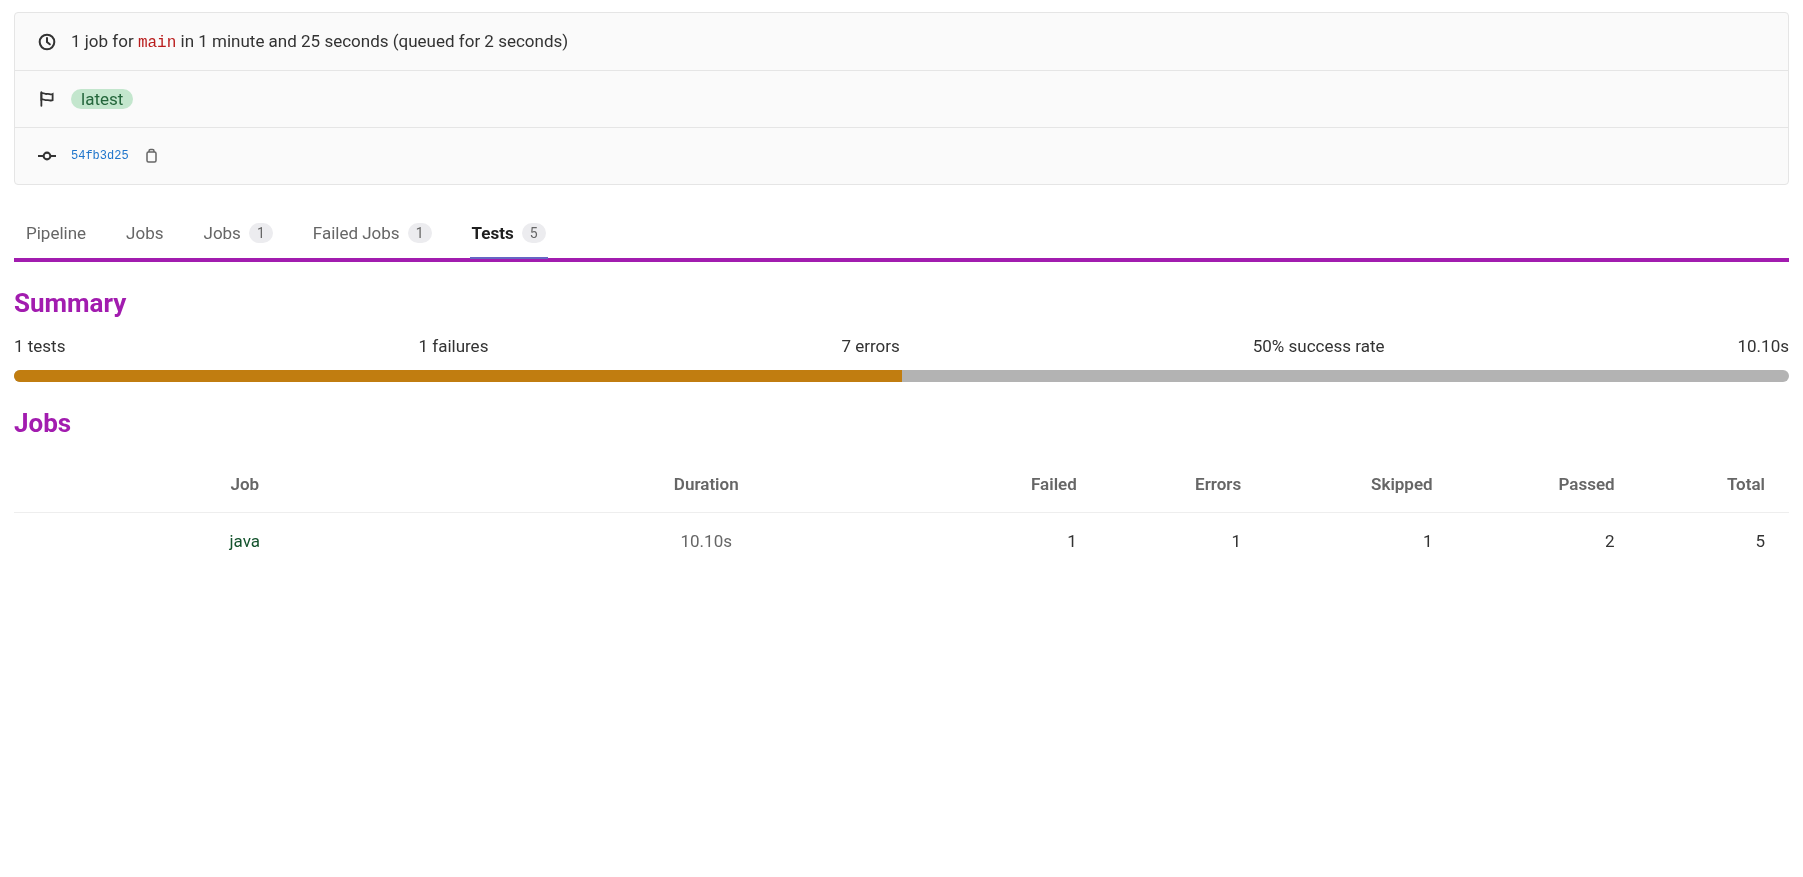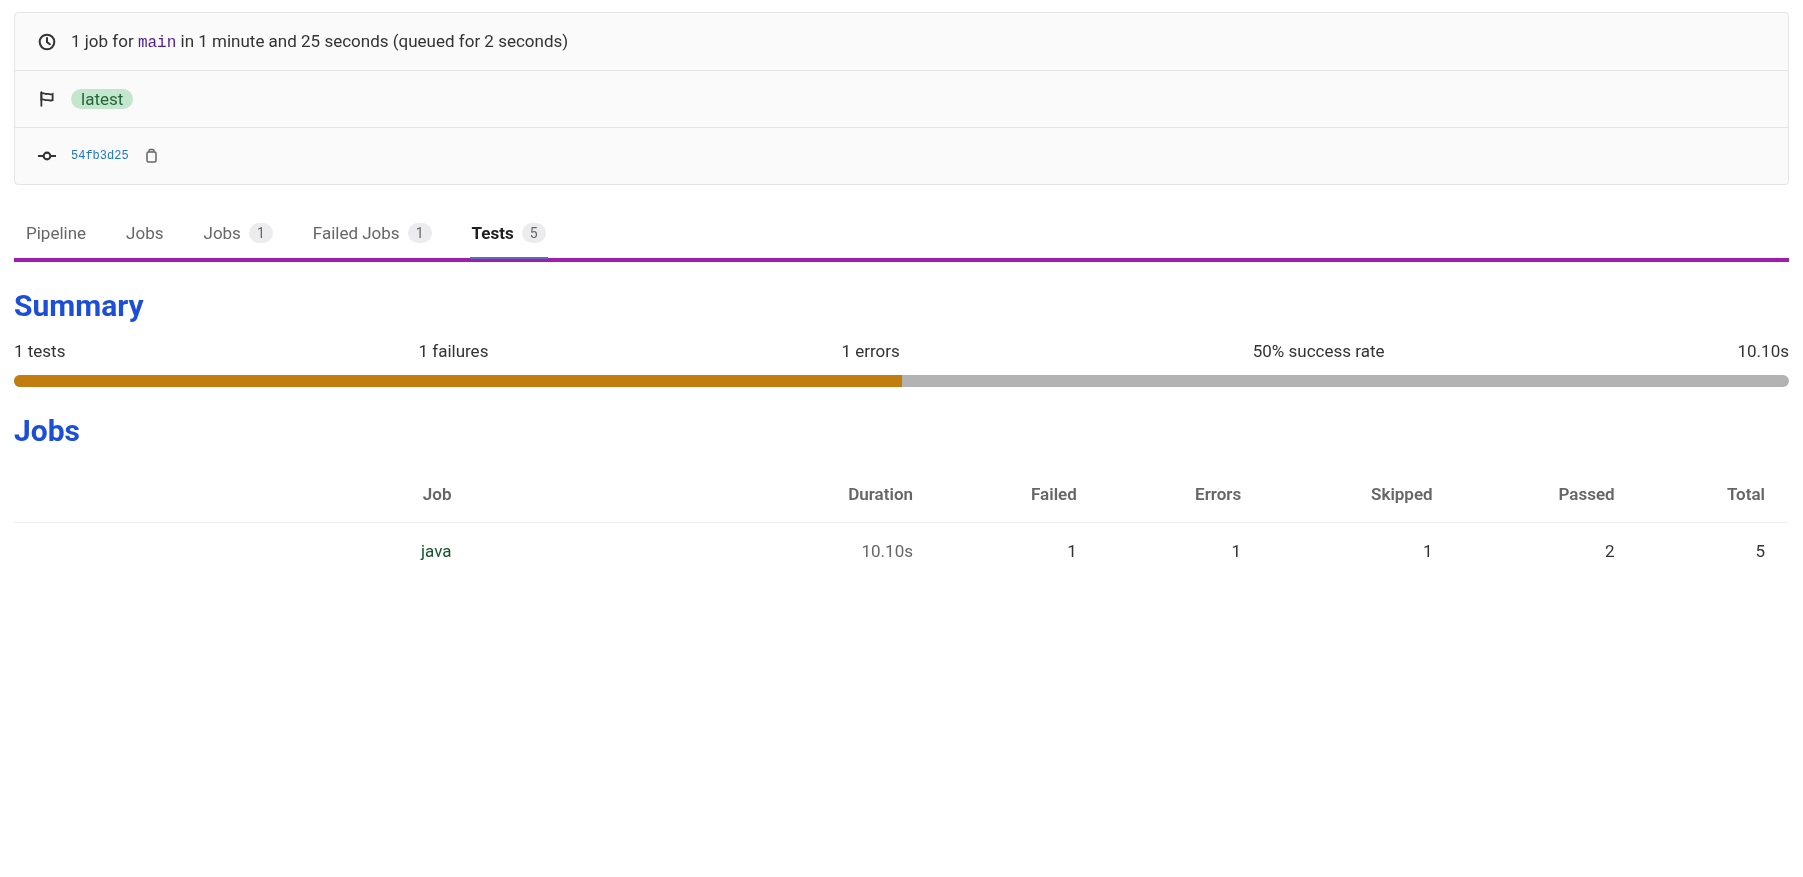--- a/index.html
+++ b/index.html
@@ -40,21 +40,21 @@
     }
     .icon-slot {
       width: 20px;
       height: 20px;
       display: inline-flex;
       align-items: center;
       justify-content: center;
       flex-shrink: 0;
     }
     .code-link {
-      color: #4c1d95;
+      color: #b91c1c;
       font-family: "SFMono-Regular", Consolas, "Liberation Mono", Menlo, monospace;
       font-size: 16px;
     }
     a {
       text-decoration: none;
     }
     .badge-green {
       background: #c3e6cd;
       color: #24663b;
       padding: 0 10px;
@@ -98,24 +98,24 @@
     }
     .tab-count {
       background: #ececef;
       color: #666;
       font-size: 14px;
       border-radius: 10px;
       padding: 2px 8px;
       font-weight: 400;
     }
     h2.section {
-      font-size: 30px;
+      font-size: 26px;
       font-weight: 700;
       margin: 26px 0 18px 0;
-      color: #1d4ed8;
+      color: #a21caf;
     }
     .summary-row {
       display: flex;
       justify-content: space-between;
       font-size: 17px;
       color: #333;
       margin-bottom: 14px;
     }
     .progress {
       height: 12px;
@@ -128,21 +128,21 @@
     .progress-fill {
       height: 100%;
       background: #c17d10;
     }
     table.jobs {
       width: 100%;
       border-collapse: collapse;
       margin-top: 18px;
     }
     table.jobs th, table.jobs td {
-      text-align: right;
+      text-align: center;
       padding: 18px 24px 18px 24px;
       font-size: 17px;
       color: #666;
     }
     table.jobs th {
       font-weight: 600;
       color: #666;
       border-bottom: 1px solid #eee;
     }
     table.jobs td {
@@ -225,21 +225,21 @@
       <span>Tests</span>
       <span class="tab-count">5</span>
     </div>
   </div>
 
   <h2 class="section">Summary</h2>
 
   <div class="summary-row">
     <span>1 tests</span>
     <span>1 failures</span>
-    <span>1 errors</span>
+    <span>7 errors</span>
     <span>50% success rate</span>
     <span>10.10s</span>
   </div>
 
   <div class="progress">
     <div class="progress-fill" id="progress-fill" style="width: 50%;"></div>
   </div>
 
   <h2 class="section">Jobs</h2>
 

